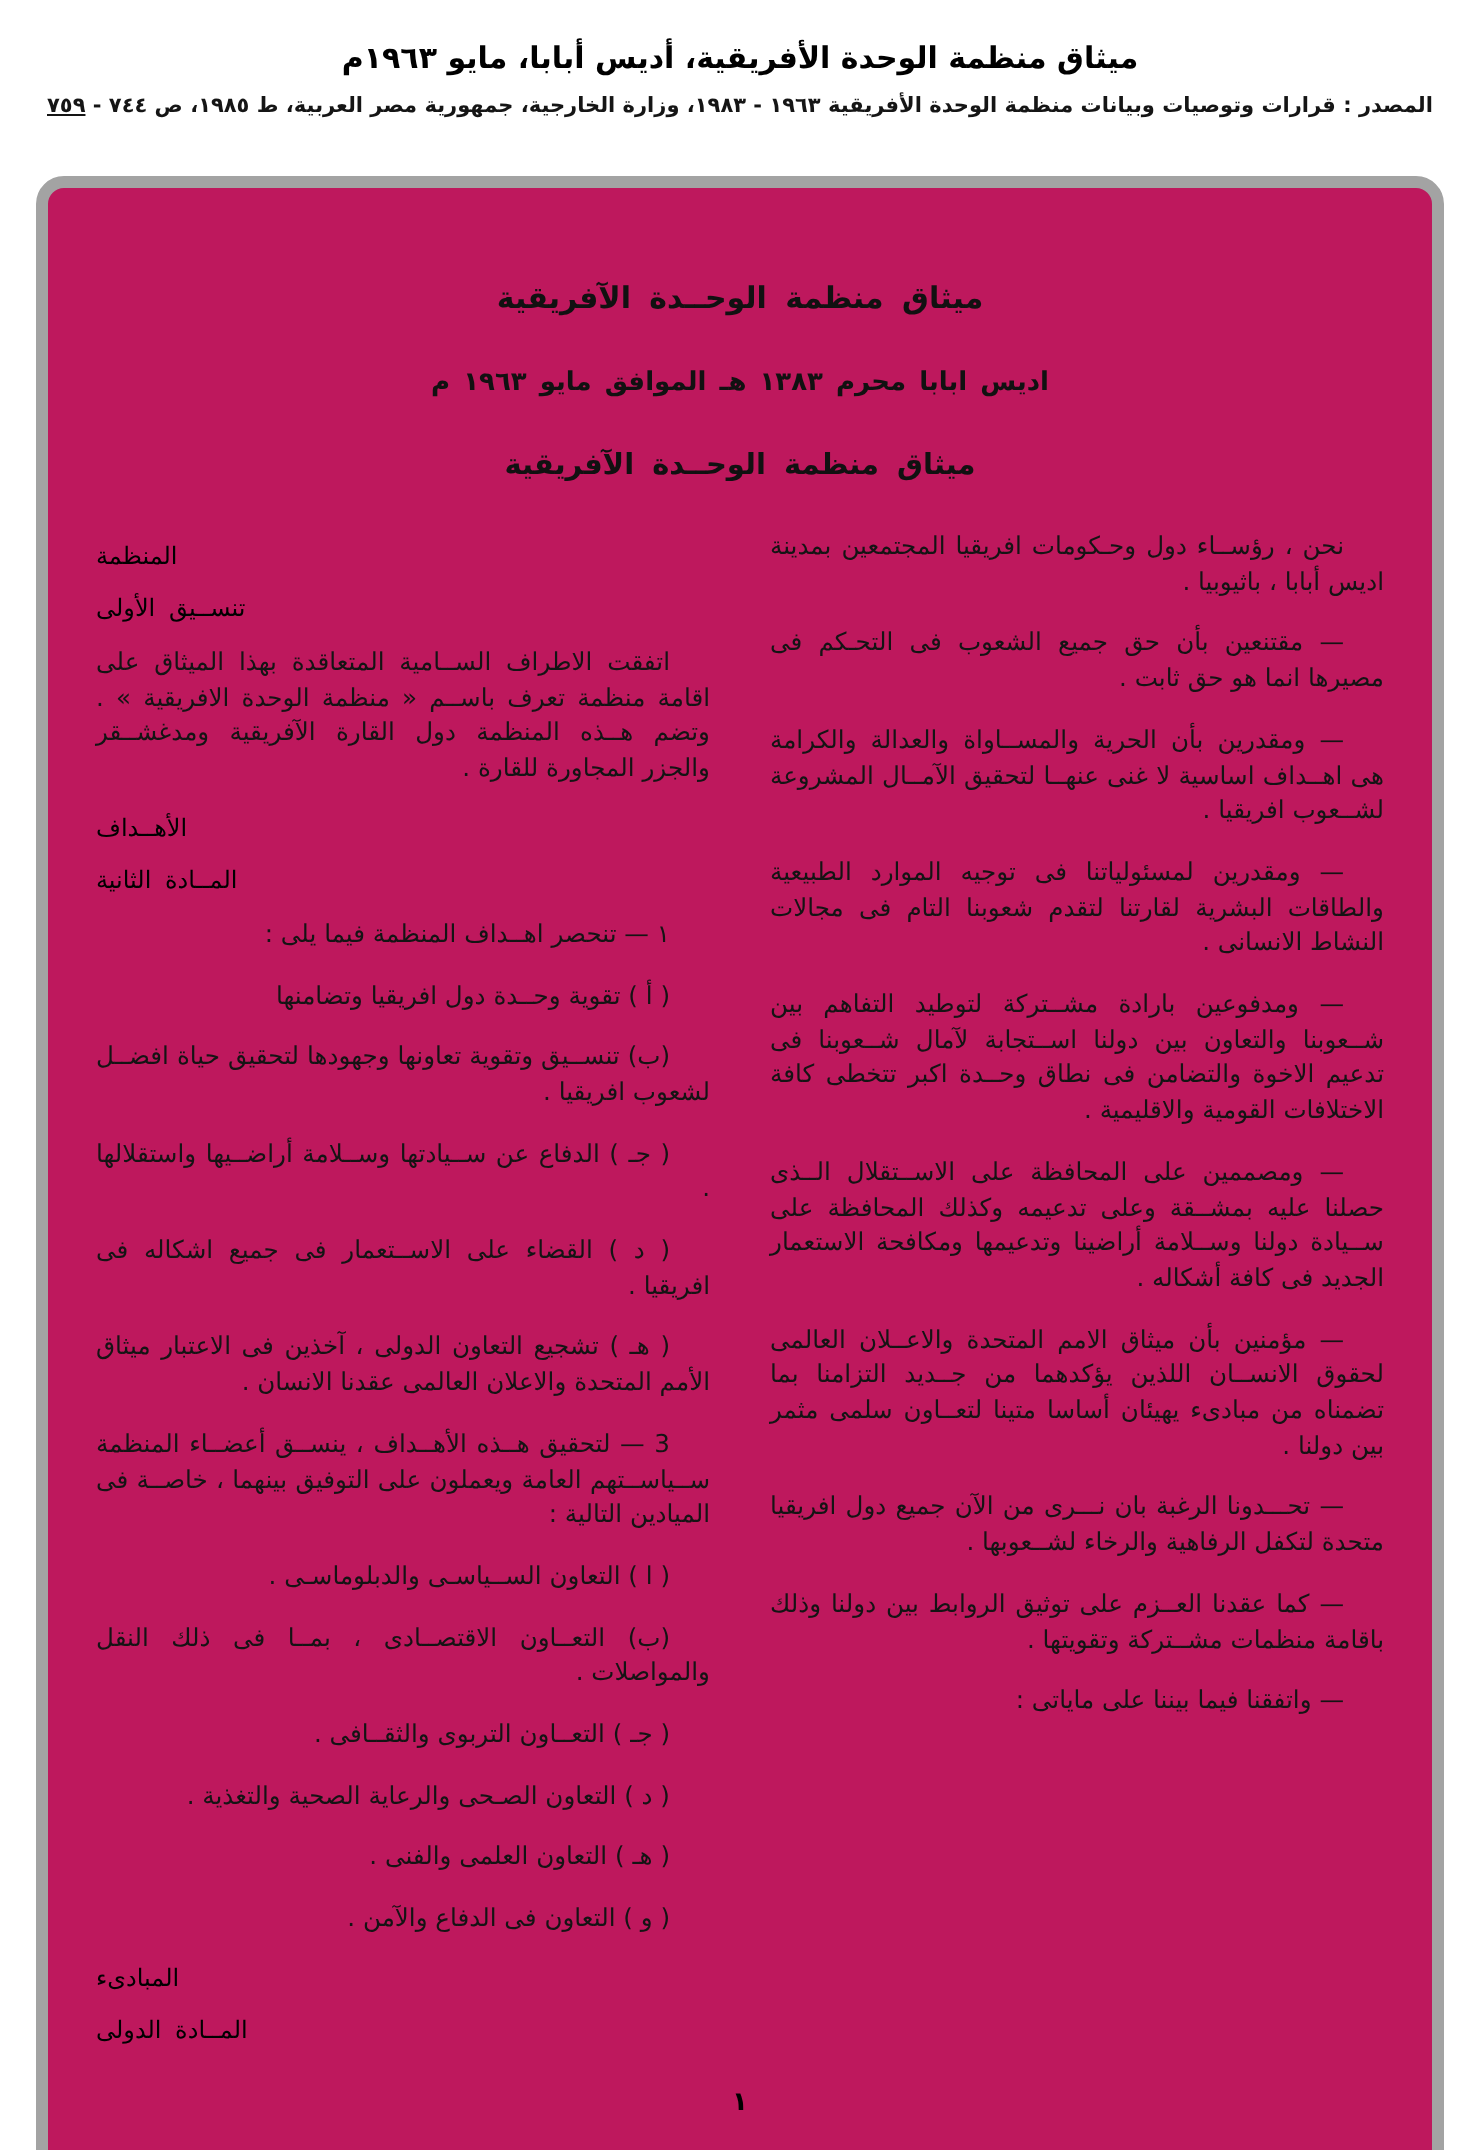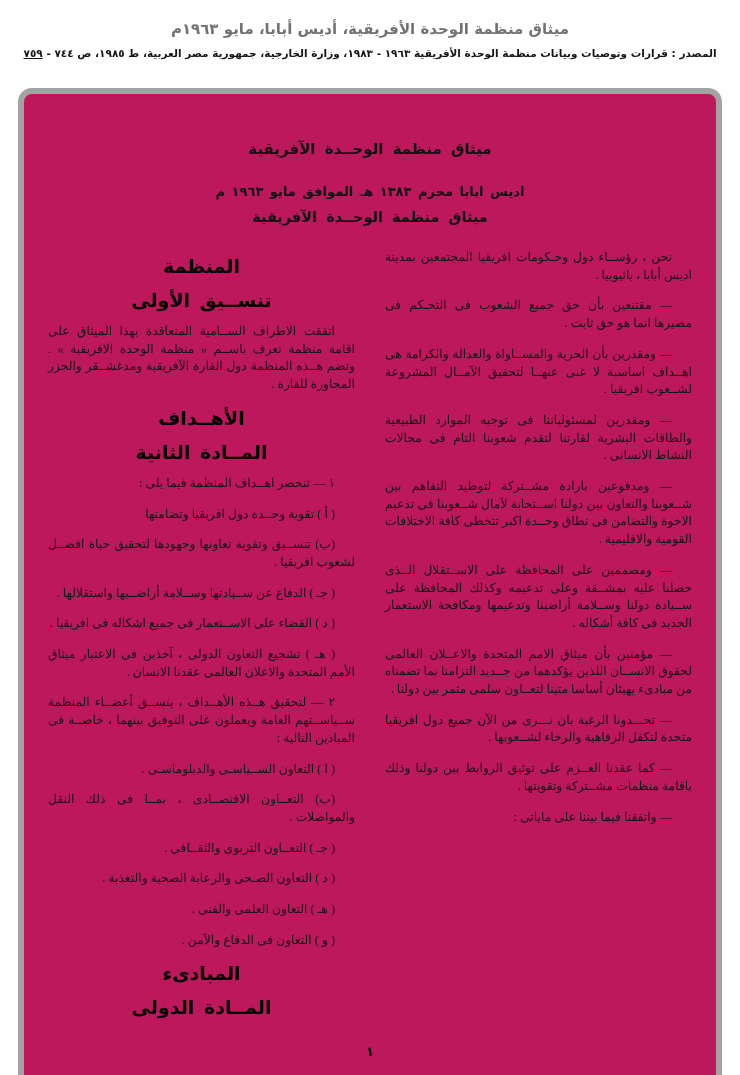--- a/index.html
+++ b/index.html
@@ -14,21 +14,21 @@
   .page { width: 740px; height: 1075px; position: relative; }
 
   
   .top-header {
     padding-top: 20px;
     text-align: center;
   }
   .doc-headline {
     font-size: 15px;
     font-weight: bold;
-    color: #737373;
+    color: #000000;
   }
   .doc-source {
     margin-top: 9px;
     font-size: 10.5px;
     font-weight: bold;
     color: #151515;
     letter-spacing: 0;
   }
   .doc-source .pages-underlined { text-decoration: underline; }
 
@@ -47,21 +47,21 @@
   .titles { text-align: center; }
   .title-main {
     font-size: 15px;
     font-weight: bold;
     margin-bottom: 26px;
     word-spacing: 4px;
   }
   .title-date {
     font-size: 13px;
     font-weight: bold;
-    margin-bottom: 10px;
+    margin-bottom: 26px;
     word-spacing: 2px;
   }
   .title-sub {
     font-size: 14.5px;
     font-weight: bold;
     margin-bottom: 24px;
     word-spacing: 4px;
   }
 
   .columns {
@@ -71,26 +71,25 @@
   }
   .column { flex: 1 1 0; min-width: 0; }
 
   .para {
     font-size: 12.3px;
     line-height: 1.44;
     text-align: justify;
     text-indent: 20px;
     margin-bottom: 13px;
     color: #141414;
-    font-family: Liberation Serif, serif;
   }
   .col-heading {
-    font-size: 19px;
-    font-weight: bold;
-    text-align: center;
+    font-size: 12px;
+    font-weight: normal;
+    text-align: left;
     margin: 6px 0 12px 0;
     color: #000;
     word-spacing: 3px;
   }
 
   .page-number {
     position: absolute;
     bottom: 16px;
     left: 0; right: 0;
     text-align: center;
@@ -139,21 +138,21 @@
           <h4 class="col-heading">تنســيق الأولى</h4>
           <p class="para">اتفقت الاطراف الســامية المتعاقدة بهذا الميثاق على اقامة منظمة تعرف باســم « منظمة الوحدة الافريقية » . وتضم هــذه المنظمة دول القارة الآفريقية ومدغشــقر والجزر المجاورة للقارة .</p>
           <h4 class="col-heading">الأهــداف</h4>
           <h4 class="col-heading">المــادة الثانية</h4>
           <p class="para">١ — تنحصر اهــداف المنظمة فيما يلى :</p>
           <p class="para">( أ ) تقوية وحــدة دول افريقيا وتضامنها</p>
           <p class="para">(ب) تنســيق وتقوية تعاونها وجهودها لتحقيق حياة افضــل لشعوب افريقيا .</p>
           <p class="para">( جـ ) الدفاع عن ســيادتها وســلامة أراضــيها واستقلالها .</p>
           <p class="para">( د ) القضاء على الاســتعمار فى جميع اشكاله فى افريقيا .</p>
           <p class="para">( هـ ) تشجيع التعاون الدولى ، آخذين فى الاعتبار ميثاق الأمم المتحدة والاعلان العالمى عقدنا الانسان .</p>
-          <p class="para">٢ — لتحقيق هــذه الأهــداف ، ينســق أعضــاء المنظمة ســياســتهم العامة ويعملون على التوفيق بينهما ، خاصــة فى الميادين التالية :</p>
+          <p class="para">3 — لتحقيق هــذه الأهــداف ، ينســق أعضــاء المنظمة ســياســتهم العامة ويعملون على التوفيق بينهما ، خاصــة فى الميادين التالية :</p>
           <p class="para">( ا ) التعاون الســياسـى والدبلوماسـى .</p>
           <p class="para">(ب) التعــاون الاقتصــادى ، بمــا فى ذلك النقل والمواصلات .</p>
           <p class="para">( جـ ) التعــاون التربوى والثقــافى .</p>
           <p class="para">( د ) التعاون الصـحى والرعاية الصحية والتغذية .</p>
           <p class="para">( هـ ) التعاون العلمى والفنى .</p>
           <p class="para">( و ) التعاون فى الدفاع والآمن .</p>
           <h4 class="col-heading">المبادىء</h4>
           <h4 class="col-heading">المــادة الدولى</h4>
         </div>
     </div>

